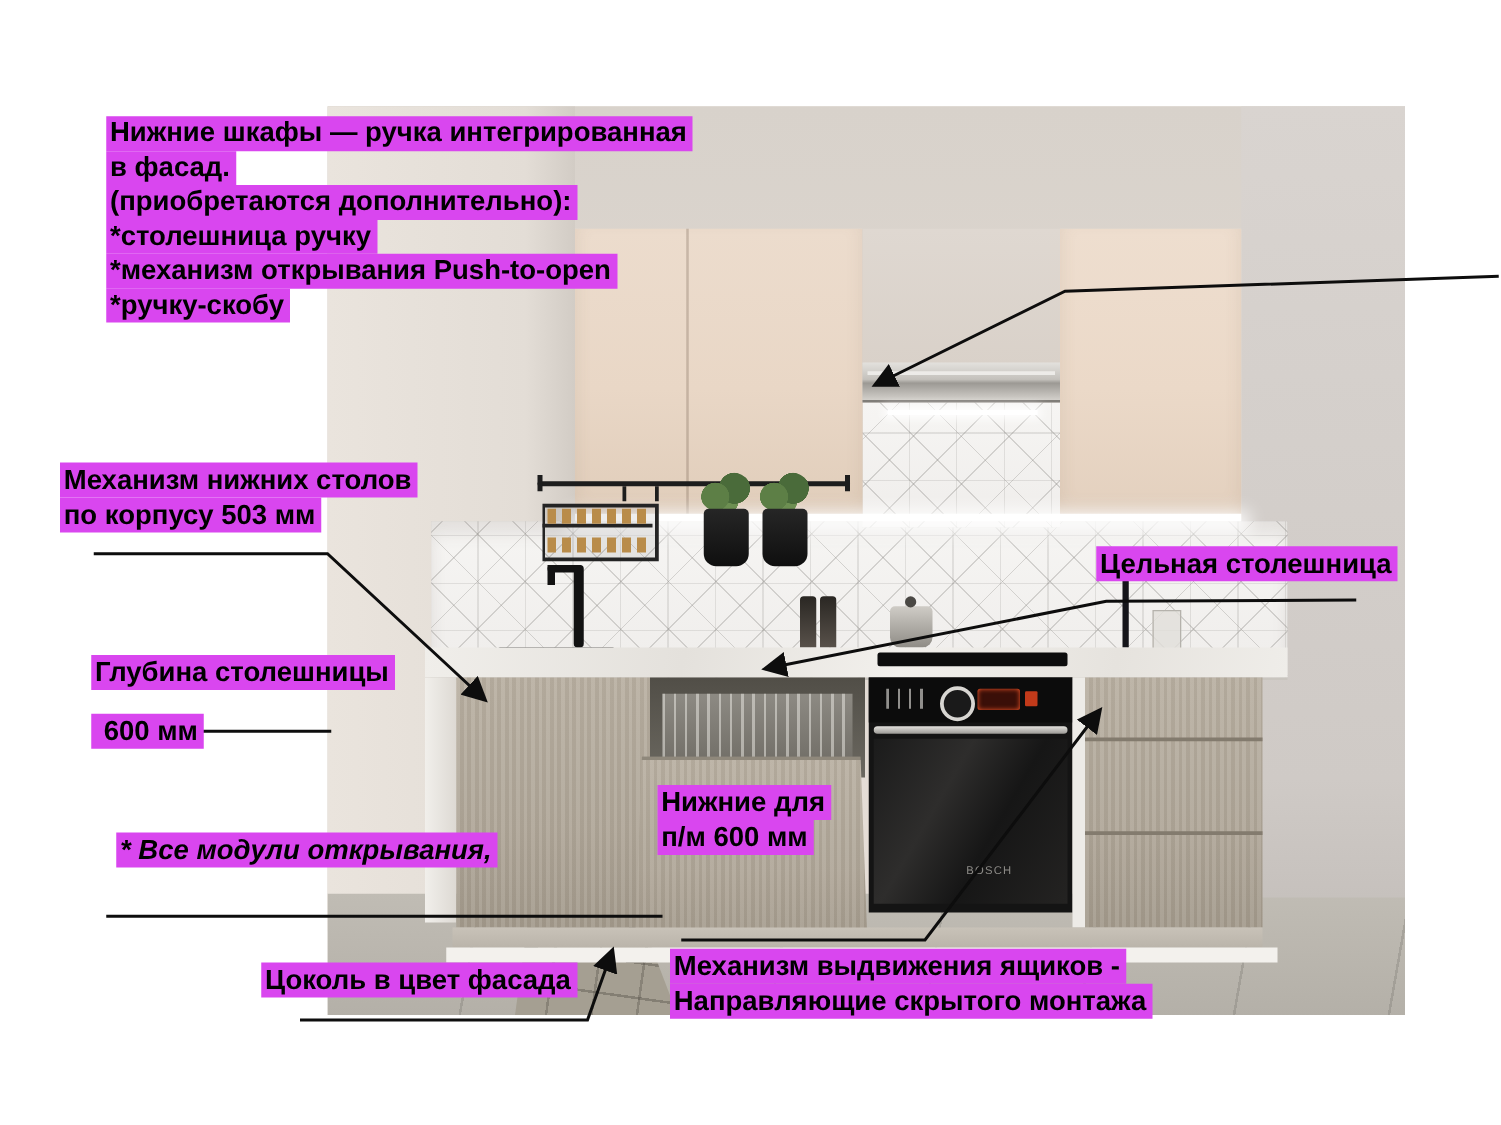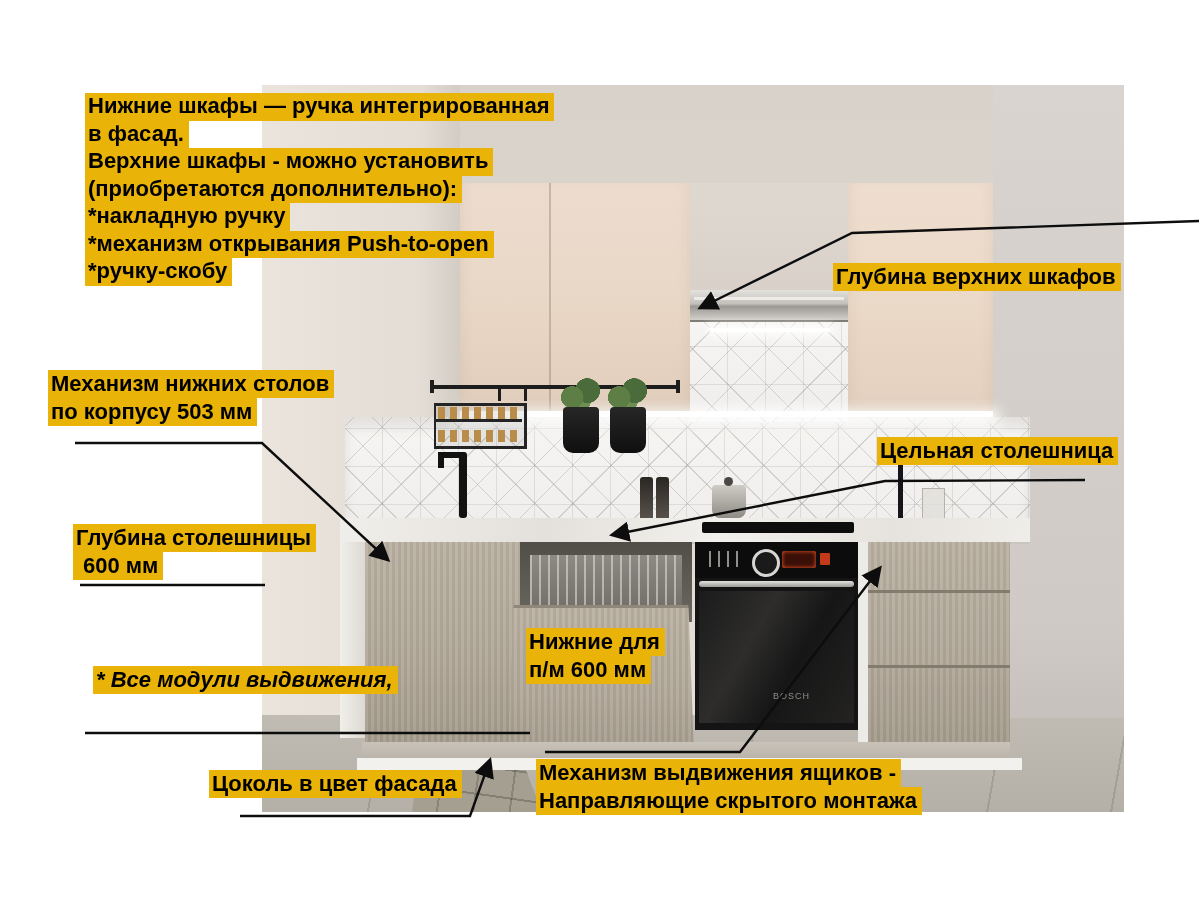--- a/index.html
+++ b/index.html
@@ -112,23 +112,23 @@
   .teapot-lid{left:462px;top:392px;width:9px;height:9px;background:#4a4844;border-radius:50%;}
   .towel-bar{left:636px;top:368px;width:5px;height:65px;background:#15151a;}
   .glass{left:660px;top:403px;width:21px;height:30px;background:rgba(225,223,218,.8);border:1px solid #b5b2ac;}
   .hob{left:440px;top:437px;width:152px;height:11px;background:#0d0d0d;border-radius:2px;}
 
   
   .lines-svg{position:absolute;left:0;top:0;z-index:3;pointer-events:none;}
 
   
   .callout{position:absolute;z-index:4;font-weight:bold;font-size:22px;line-height:27px;color:#000;}
-  .callout .line{display:table;background:#eab308;padding:0 5px 1px 3px;white-space:nowrap;text-align:right;}
+  .callout .line{display:table;background:#d946ef;padding:0 5px 1px 3px;white-space:nowrap;text-align:right;}
   .callout.italic{font-style:italic;}
-  .indent{padding-left:10px !important;}
+  .indent{padding-left:10px !important;margin-top:19px;}
 </style>
 </head>
 <body>
 
 <div class="photo">
   <div class="abs backwall"></div>
   <div class="abs leftwall"></div>
   <div class="abs floor"></div>
   <div class="abs floor-patch"></div>
   <div class="abs rightwall"></div>
@@ -209,29 +209,27 @@
   <line x1="80" y1="585" x2="265" y2="585" stroke="#0d0d0d" stroke-width="2.4"></line>
   <polyline points="1085,480 885,481 612,535" fill="none" stroke="#0d0d0d" stroke-width="2.4" marker-end="url(#ah)"></polyline>
   <line x1="85" y1="733" x2="530" y2="733" stroke="#0d0d0d" stroke-width="2.4"></line>
   <polyline points="240,816 470,816 490,760" fill="none" stroke="#0d0d0d" stroke-width="2.4" marker-end="url(#ah)"></polyline>
   <polyline points="545,752 740,752 880,568" fill="none" stroke="#0d0d0d" stroke-width="2.4" marker-end="url(#ah)"></polyline>
 </svg>
 
 <div class="callout" style="left:85px;top:93px;line-height:26.5px">
   <span class="line">Нижние шкафы — ручка интегрированная</span>
   <span class="line">в фасад.</span>
-  <span class="line">Верхние шкафы - можно установить</span>
   <span class="line">(приобретаются дополнительно):</span>
-  <span class="line">*накладную ручку</span>
+  <span class="line">*столешница ручку</span>
   <span class="line">*механизм открывания Push-to-open</span>
   <span class="line">*ручку-скобу</span>
 </div>
 
 <div class="callout" style="left:833px;top:263px">
-  <span class="line">Глубина верхних шкафов</span>
 </div>
 
 <div class="callout" style="left:48px;top:370px">
   <span class="line">Механизм нижних столов</span>
   <span class="line">по корпусу 503 мм</span>
 </div>
 
 <div class="callout" style="left:73px;top:524px">
   <span class="line">Глубина столешницы</span>
   <span class="line indent">600 мм</span>
@@ -240,21 +238,21 @@
 <div class="callout" style="left:877px;top:437px">
   <span class="line">Цельная столешница</span>
 </div>
 
 <div class="callout" style="left:526px;top:628px">
   <span class="line">Нижние для</span>
   <span class="line">п/м 600 мм</span>
 </div>
 
 <div class="callout italic" style="left:93px;top:666px">
-  <span class="line">* Все модули выдвижения,</span>
+  <span class="line">* Все модули открывания,</span>
 </div>
 
 <div class="callout" style="left:209px;top:770px">
   <span class="line">Цоколь в цвет фасада</span>
 </div>
 
 <div class="callout" style="left:536px;top:759px">
   <span class="line">Механизм выдвижения ящиков -</span>
   <span class="line">Направляющие скрытого монтажа</span>
 </div>

